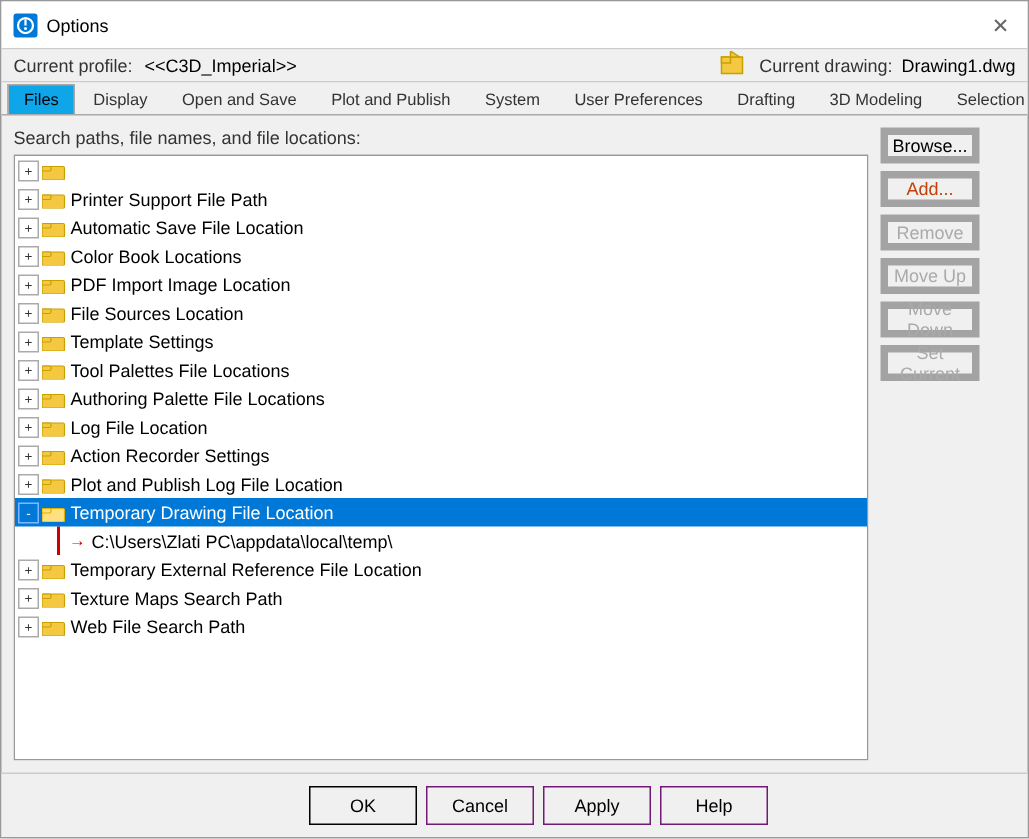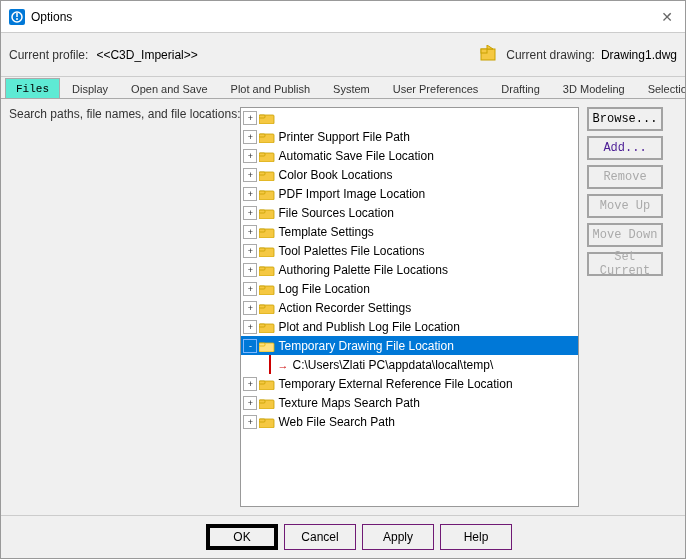--- a/index.html
+++ b/index.html
@@ -49,21 +49,21 @@
       width: 20px; height: 20px;
       display: flex; align-items: center; justify-content: center;
       cursor: pointer;
       font-size: 14px;
       color: #666;
     }
 
     .profile-bar {
       display: flex;
       align-items: center;
-      padding: 12px 8px;
+      padding: 1px 8px;
       gap: 8px;
       border-bottom: 1px solid #ccc;
       background: #f0f0f0;
     }
 
     .profile-label { color: #333; font-size: 12px; }
     .profile-value { color: #000; font-size: 12px; }
 
     .profile-drawing {
       display: flex;
@@ -88,39 +88,38 @@
       border: 1px solid transparent;
       border-bottom: none;
       margin-right: 1px;
       white-space: nowrap;
       color: #333;
       position: relative;
       top: 1px;
     }
 
     .tab.active {
-      background: #5eead4;
+      background: #0ea5e9;
       border-color: #aaa #aaa #fff #aaa;
       color: #000;
       font-weight: normal;
-      font-family: Liberation Mono, monospace;
     }
 
     .content-area {
       display: flex;
       flex: 1;
       padding: 8px;
       gap: 8px;
       overflow: hidden;
     }
 
     .left-panel {
       flex: 1;
       display: flex;
-      flex-direction: row;
+      flex-direction: column;
       overflow: hidden;
     }
 
     .search-label {
       font-size: 12px;
       color: #333;
       margin-bottom: 4px;
     }
 
     .tree-container {
@@ -183,32 +182,31 @@
 
     .right-panel {
       width: 90px;
       display: flex;
       flex-direction: column;
       gap: 5px;
       padding-top: 0;
     }
 
     .action-btn {
-      width: 76px;
+      width: 66px;
       height: 24px;
       background: #f0f0f0;
-      border: 2px solid #a3a3a3;
+      border: 5px solid #a3a3a3;
       font-size: 12px;
       cursor: pointer;
       text-align: center;
       display: flex;
       align-items: center;
       justify-content: center;
       color: #aaa;
-      font-family: Liberation Mono, monospace;
     }
 
     .action-btn.enabled {
       color: #000;
       cursor: pointer;
     }
 
     .bottom-bar {
       display: flex;
       justify-content: center;
@@ -225,21 +223,21 @@
       background: #f0f0f0;
       border: 1px solid #701a75;
       font-size: 12px;
       cursor: pointer;
       display: flex;
       align-items: center;
       justify-content: center;
       color: #000;
     }
 
-    .bottom-btn.ok { border: 4px solid #000000; margin-left: 32px; }
+    .bottom-btn.ok { border: 1px solid #000000; margin-left: 32px; }
 
     
     .tree-container::-webkit-scrollbar { width: 14px; height: 14px; }
     .tree-container::-webkit-scrollbar-track { background: #f5f5f5; }
     .tree-container::-webkit-scrollbar-thumb { background: #c0c0c0; border: 1px solid #aaa; }
     .tree-container::-webkit-scrollbar-button { background: #e8e8e8; border: 1px solid #aaa; height: 14px; }
   </style>
 </head>
 <body>
 
@@ -471,21 +469,21 @@
               </svg>
           </span>
           <span class="item-label">Web File Search Path</span>
         </div>
 
       </div>
     </div>
 
     <div class="right-panel">
       <button class="action-btn enabled">Browse...</button>
-      <button class="action-btn" style="color:#4c1d95;">Add...</button>
+      <button class="action-btn" style="color:#c2410c;">Add...</button>
       <button class="action-btn" style="color:#aaa;">Remove</button>
       <button class="action-btn" style="color:#aaa;">Move Up</button>
       <button class="action-btn" style="color:#aaa;">Move Down</button>
       <button class="action-btn" style="color:#aaa;">Set Current</button>
     </div>
   </div>
 
   <div class="bottom-bar">
     <button class="bottom-btn ok">OK</button>
     <button class="bottom-btn">Cancel</button>

